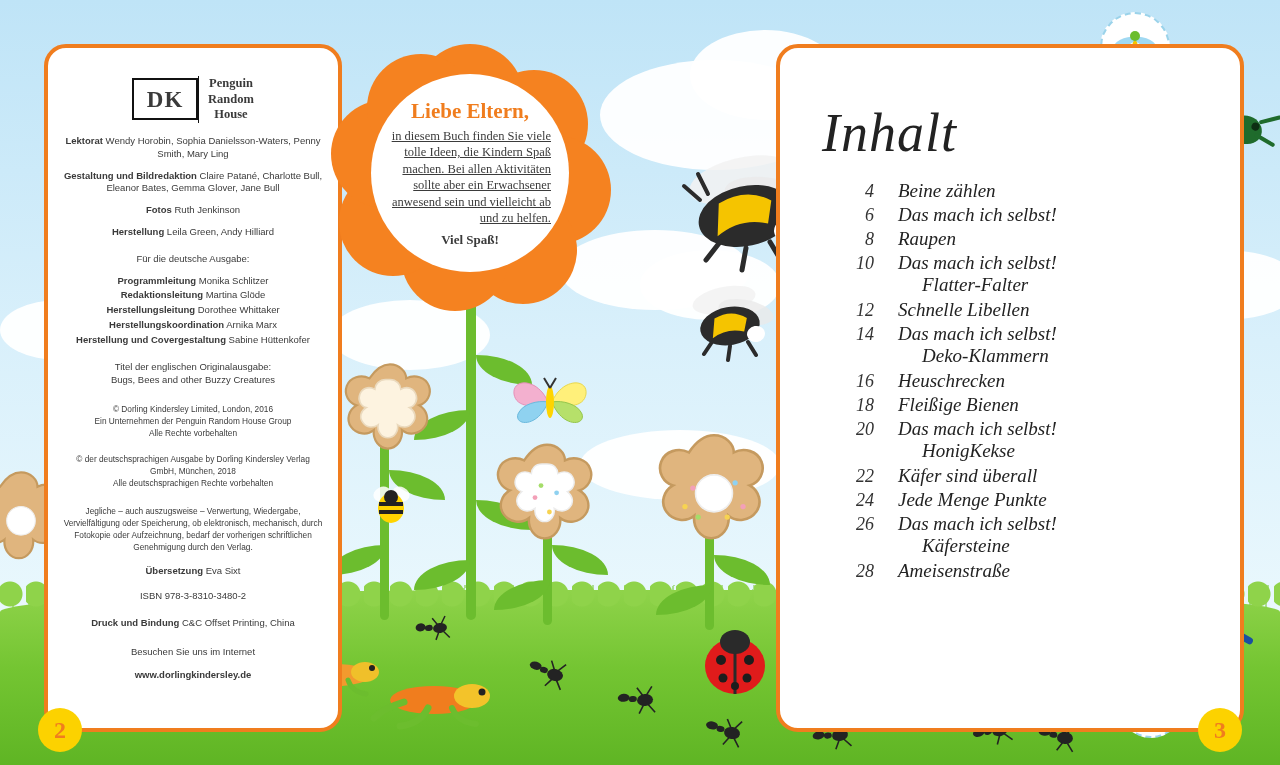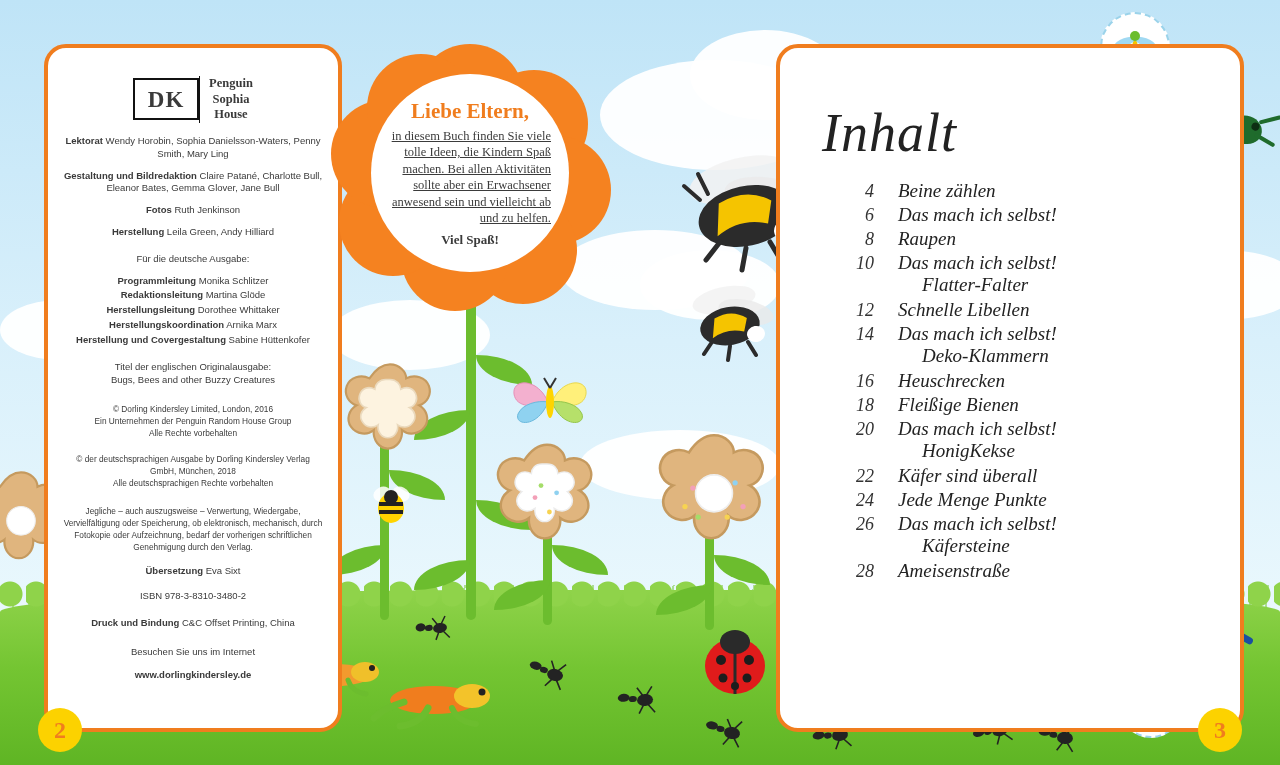--- a/index.html
+++ b/index.html
@@ -323,21 +323,21 @@
       <circle cx="22" cy="14" r="5.5" fill="#2b2b2b"></circle>
     </svg>
   </div>
 
   <div class="card" id="left-card">
     <div class="imprint">
       <div class="dk-logo">
         <div class="dk-box">DK</div>
         <div class="prh">
           <div>Penguin</div>
-          <div>Sophia</div>
+          <div>Random</div>
           <div>House</div>
         </div>
       </div>
 
       <p>
         <b>Lektorat</b><span> Wendy Horobin, Sophia Danielsson-Waters, Penny Smith, Mary Ling</span>
       </p>
       <p>
         <b>Gestaltung und Bildredaktion</b><span> Claire Patané, Charlotte Bull, Eleanor Bates, Gemma Glover, Jane Bull</span>
       </p>

